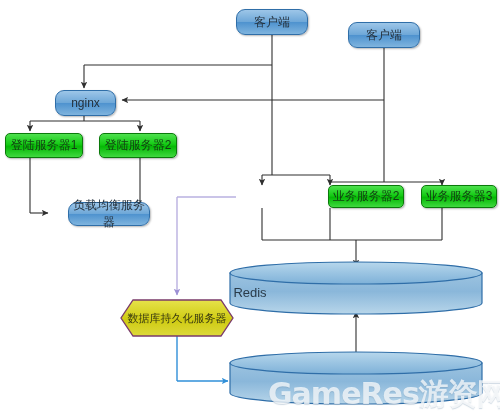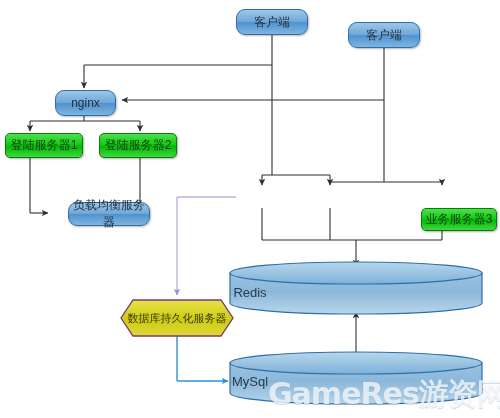--- a/index.html
+++ b/index.html
@@ -166,28 +166,30 @@
 
   <div class="node green-box" style="left:99px;top:133px;width:78px;height:25px;">
     <span>登陆服务器2</span>
   </div>
 
   <div class="node blue-box" style="left:68px;top:202px;width:82px;height:24px;">
     <span>负载均衡服务器</span>
   </div>
 
 
+  <div class="node green-box" style="left:328px;top:185px;width:76px;height:23px;">
+    <span>业务服务器2</span>
+  </div>
 
-  <div class="node green-box" style="left:421px;top:185px;width:76px;height:23px;margin-top:23px;">
+  <div class="node green-box" style="left:421px;top:185px;width:76px;height:23px;">
     <span>业务服务器3</span>
   </div>
 
   <div class="hex-wrap" style="left:121px;top:300px;width:112px;height:36px;">
     <div class="hex-label">数据库持久化服务器</div>
   </div>
 
   <div class="cyl-label" style="top:285px;">Redis</div>
 
-  <div class="cyl-label" style="top:374px;">MySql</div>
 
   <div class="watermark">GameRes游资网</div>
 
 </div>
 
 </body></html>

